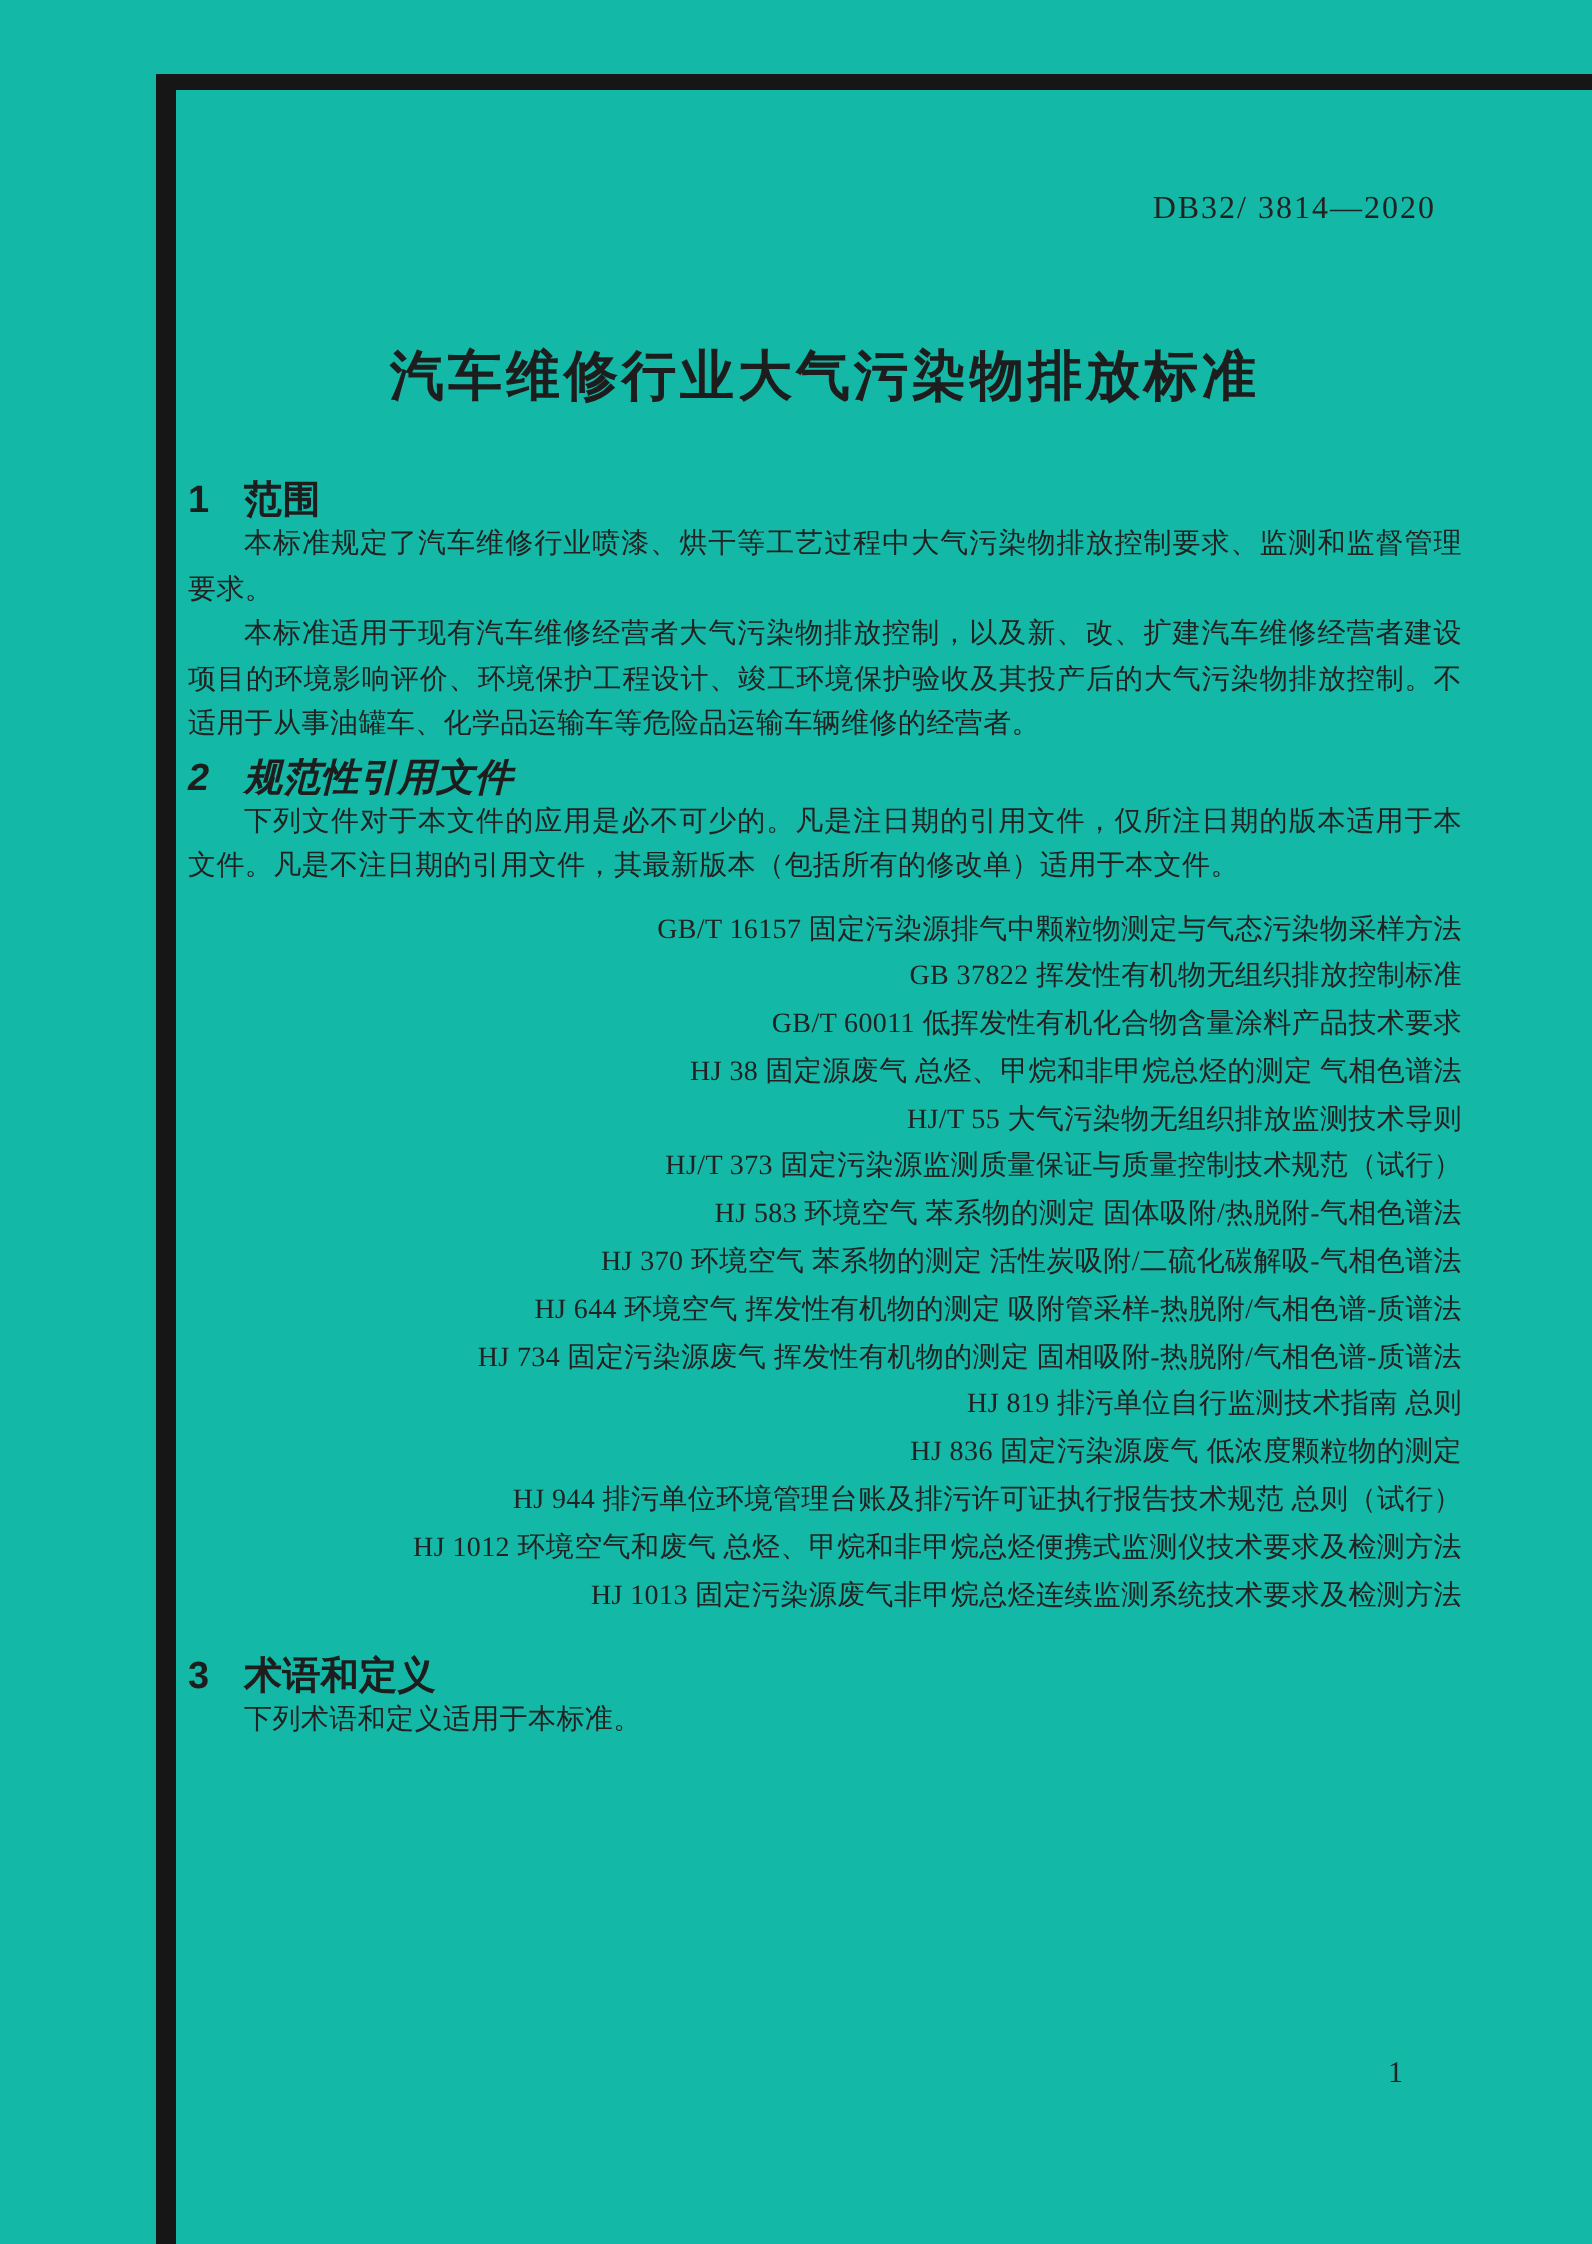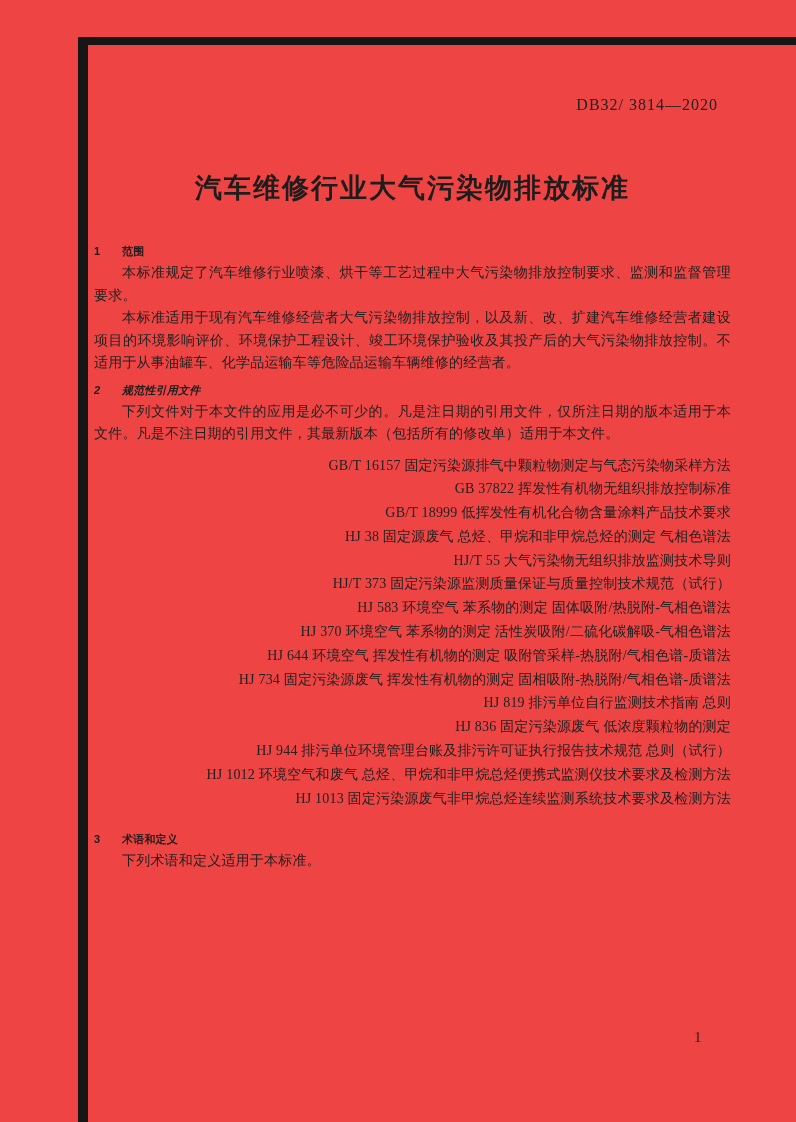--- a/index.html
+++ b/index.html
@@ -4,21 +4,21 @@
 <style>
   html, body {
     margin: 0;
     padding: 0;
     background: #ffffff;
   }
   .page {
     position: relative;
     width: 796px;
     height: 1122px;
-    background: #ef4444;
+    background: #14b8a6;
     overflow: hidden;
     font-family: "Liberation Serif", serif;
     color: #222222;
   }
   
   .scan-bar-left {
     position: absolute;
     left: 78px;
     top: 37px;
     width: 10px;
@@ -58,21 +58,21 @@
     left: 94px;
     top: 240px;
     width: 637px;
     font-size: 14px;
     line-height: 22.5px;
     text-align: justify;
     letter-spacing: 0.2px;
   }
   .section-heading {
     font-family: "Liberation Sans", sans-serif;
-    font-size: 11px;
+    font-size: 19px;
     font-weight: bold;
     line-height: 22px;
     margin: 0;
     text-align: left;
     color: #1d1d1d;
   }
   .section-heading .sec-num {
     display: inline-block;
     width: 28px;
   }
@@ -120,21 +120,21 @@
     <p class="body-par after-heading">本标准规定了汽车维修行业喷漆、烘干等工艺过程中大气污染物排放控制要求、监测和监督管理要求。</p>
     <p class="body-par">本标准适用于现有汽车维修经营者大气污染物排放控制，以及新、改、扩建汽车维修经营者建设项目的环境影响评价、环境保护工程设计、竣工环境保护验收及其投产后的大气污染物排放控制。不适用于从事油罐车、化学品运输车等危险品运输车辆维修的经营者。</p>
 
     <h2 class="section-heading heading-s2">
       <span class="sec-num">2</span><span>规范性引用文件</span>
     </h2>
     <p class="body-par after-heading">下列文件对于本文件的应用是必不可少的。凡是注日期的引用文件，仅所注日期的版本适用于本文件。凡是不注日期的引用文件，其最新版本（包括所有的修改单）适用于本文件。</p>
     <ul class="refs">
       <li>GB/T 16157  固定污染源排气中颗粒物测定与气态污染物采样方法</li>
       <li>GB 37822  挥发性有机物无组织排放控制标准</li>
-      <li>GB/T 18999  低挥发性有机化合物含量涂料产品技术要求</li>
+      <li>GB/T 60011  低挥发性有机化合物含量涂料产品技术要求</li>
       <li>HJ 38  固定源废气 总烃、甲烷和非甲烷总烃的测定 气相色谱法</li>
       <li>HJ/T 55  大气污染物无组织排放监测技术导则</li>
       <li>HJ/T 373  固定污染源监测质量保证与质量控制技术规范（试行）</li>
       <li>HJ 583  环境空气 苯系物的测定 固体吸附/热脱附-气相色谱法</li>
       <li>HJ 370  环境空气 苯系物的测定 活性炭吸附/二硫化碳解吸-气相色谱法</li>
       <li>HJ 644  环境空气 挥发性有机物的测定 吸附管采样-热脱附/气相色谱-质谱法</li>
       <li>HJ 734  固定污染源废气 挥发性有机物的测定 固相吸附-热脱附/气相色谱-质谱法</li>
       <li>HJ 819 排污单位自行监测技术指南 总则</li>
       <li>HJ 836  固定污染源废气 低浓度颗粒物的测定</li>
       <li>HJ 944 排污单位环境管理台账及排污许可证执行报告技术规范 总则（试行）</li>

